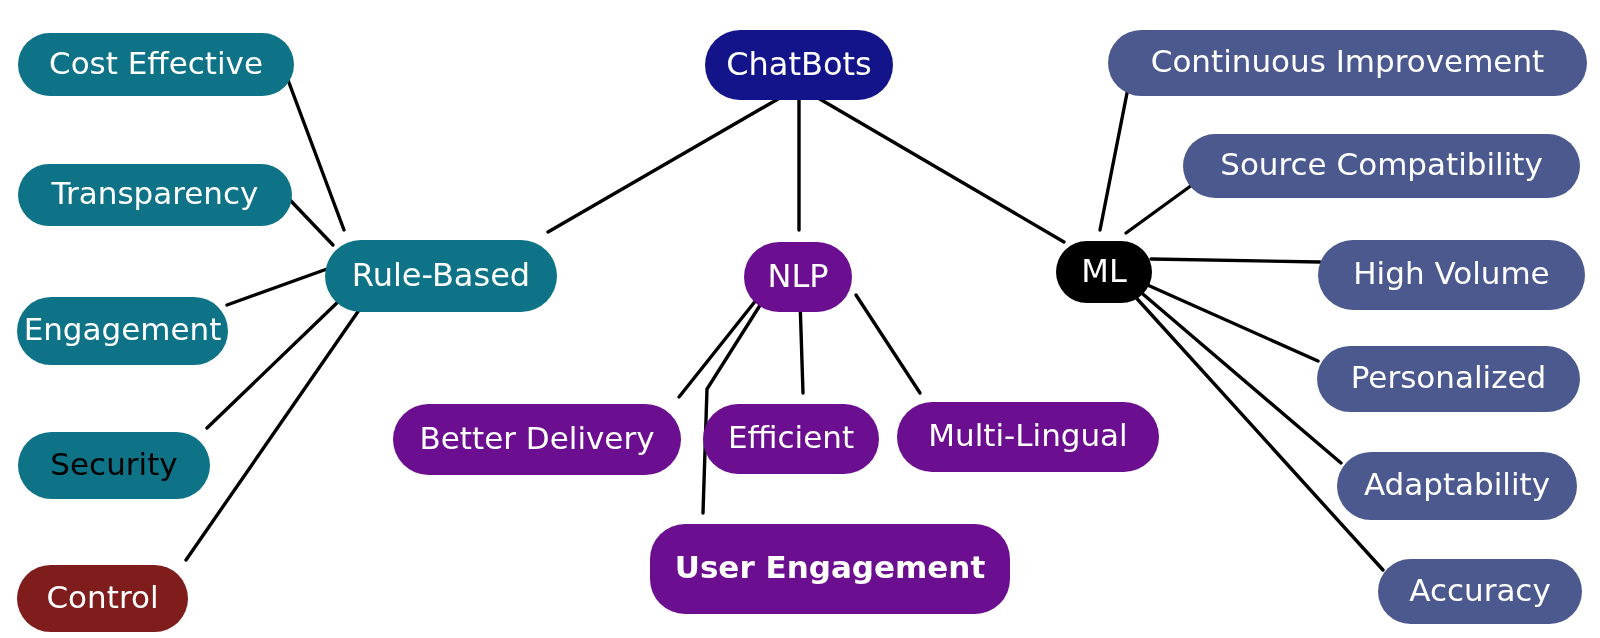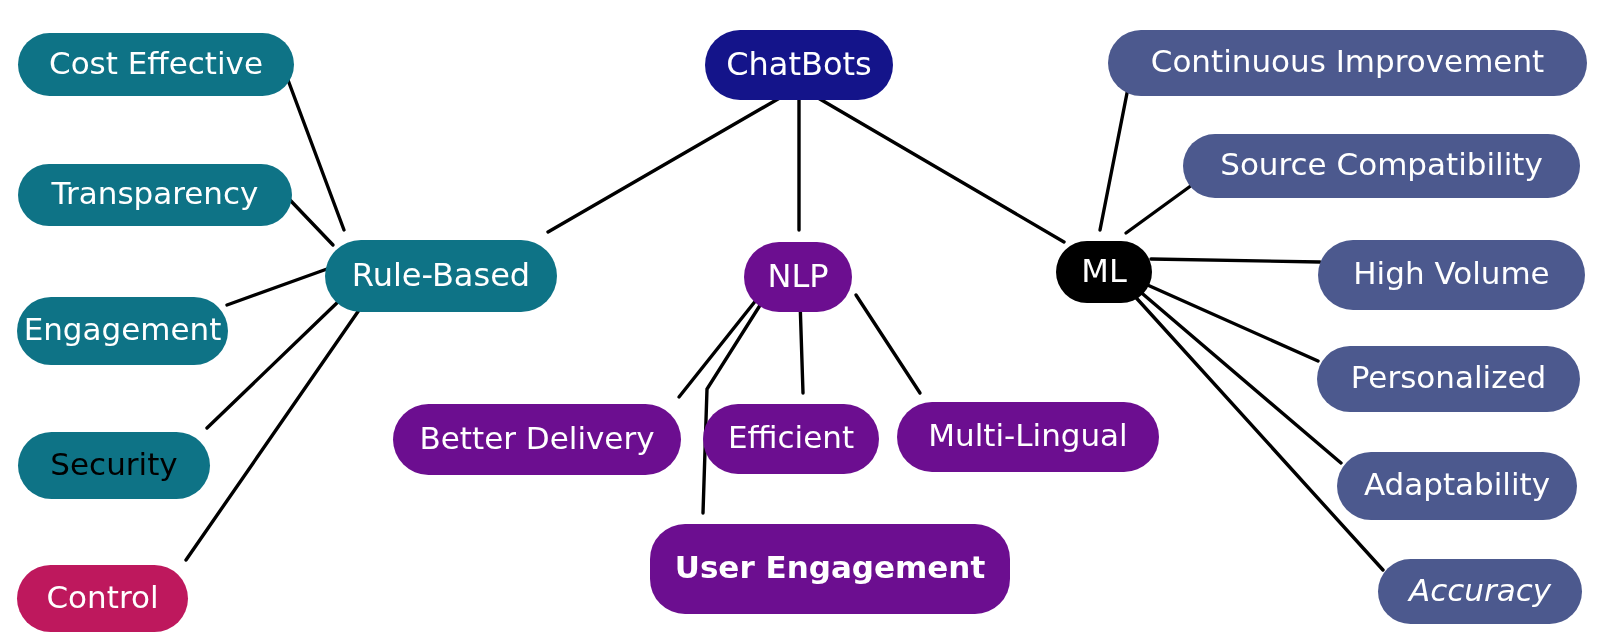--- a/index.html
+++ b/index.html
@@ -78,21 +78,21 @@
       </div>
       <div class="node" style="left: 18px; top: 152px; width: 274px; height: 62px; border-radius: 31px; font-size: 31px; background: rgb(14, 115, 134); color: rgb(255, 255, 255);">
         <span>Transparency</span>
       </div>
       <div class="node" style="left: 17px; top: 285px; width: 211px; height: 68px; border-radius: 34px; font-size: 31px; background: rgb(14, 115, 134); color: rgb(255, 255, 255);">
         <span>Engagement</span>
       </div>
       <div class="node" style="left: 18px; top: 420px; width: 192px; height: 67px; border-radius: 33.5px; font-size: 31px; background: rgb(14, 115, 134); color: #000000;">
         <span>Security</span>
       </div>
-      <div class="node" style="left: 17px; top: 553px; width: 171px; height: 67px; border-radius: 33.5px; font-size: 31px; background: #be185d; color: rgb(255, 255, 255);">
+      <div class="node" style="left: 17px; top: 553px; width: 171px; height: 67px; border-radius: 33.5px; font-size: 31px; background: #7f1d1d; color: rgb(255, 255, 255);">
         <span>Control</span>
       </div>
       <div class="node" style="left: 393px; top: 392px; width: 288px; height: 71px; border-radius: 35.5px; font-size: 31px; background: rgb(108, 14, 144); color: rgb(255, 255, 255);">
         <span>Better Delivery</span>
       </div>
       <div class="node" style="left: 703px; top: 392px; width: 176px; height: 70px; border-radius: 35px; font-size: 31px; background: rgb(108, 14, 144); color: rgb(255, 255, 255);">
         <span>Efficient</span>
       </div>
       <div class="node" style="left: 897px; top: 390px; width: 262px; height: 70px; border-radius: 35px; font-size: 31px; background: rgb(108, 14, 144); color: rgb(255, 255, 255);">
         <span>Multi-Lingual</span>
@@ -108,17 +108,17 @@
       </div>
       <div class="node" style="left: 1318px; top: 228px; width: 267px; height: 70px; border-radius: 35px; font-size: 31px; background: rgb(76, 89, 142); color: rgb(255, 255, 255);">
         <span>High Volume</span>
       </div>
       <div class="node" style="left: 1317px; top: 334px; width: 263px; height: 66px; border-radius: 33px; font-size: 31px; background: rgb(76, 89, 142); color: rgb(255, 255, 255); text-align: center;">
         <span>Personalized</span>
       </div>
       <div class="node" style="left: 1337px; top: 440px; width: 240px; height: 68px; border-radius: 34px; font-size: 31px; background: rgb(76, 89, 142); color: rgb(255, 255, 255);">
         <span>Adaptability</span>
       </div>
-      <div class="node" style="left: 1378px; top: 547px; width: 204px; height: 65px; border-radius: 32.5px; font-size: 31px; background: rgb(76, 89, 142); color: rgb(255, 255, 255); font-style: italic;">
+      <div class="node" style="left: 1378px; top: 547px; width: 204px; height: 65px; border-radius: 32.5px; font-size: 31px; background: rgb(76, 89, 142); color: rgb(255, 255, 255);">
         <span>Accuracy</span>
       </div>
     </div>
 </div>
 
 </body></html>

